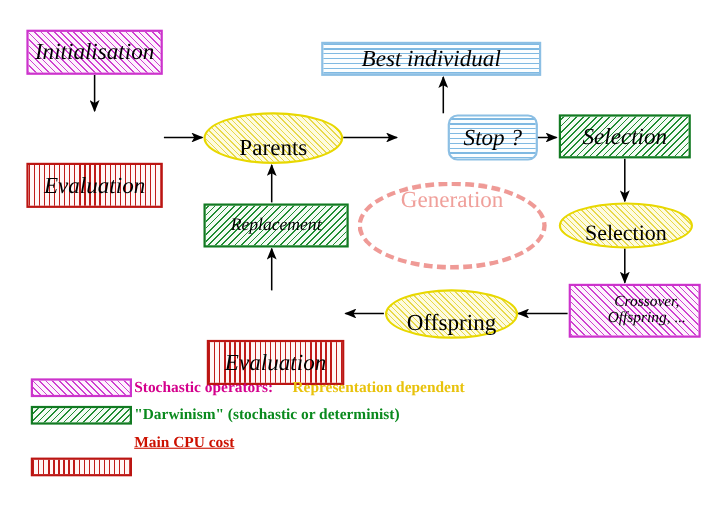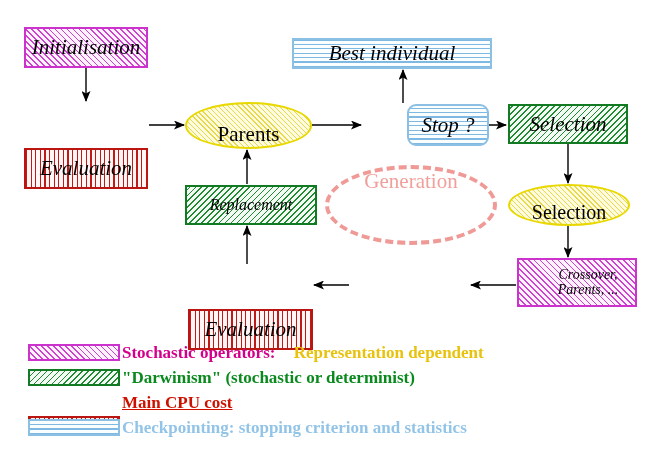--- a/index.html
+++ b/index.html
@@ -112,21 +112,21 @@
     width: 92px;
     height: 17px;
     box-sizing: border-box;
     border-width: 2px;
     border-style: solid;
   }
   .legend-text {
     position: absolute;
     left: 122px;
     white-space: nowrap;
-    font-size: 17px;
+    font-size: 14px;
     font-family: "Liberation Serif", "DejaVu Serif", serif;
     font-weight: bold;
   }
   .legend-text .accent { color: #e8c20c; font-weight: bold; }
   .lt-magenta { color: #d4008c; }
   .lt-green   { color: #0a8a1e; }
   .lt-red     { color: #cc1100; text-decoration: underline; }
   .lt-blue    { color: #92c4e8; }
 </style>
 </head>
@@ -197,23 +197,26 @@
   <div class="ellipse-dashed" style="left:325px; top:165px; width:172px; height:80px; font-size:21px;">
     <span>Generation</span>
   </div>
 
   <div class="ellipse fill-yellow-ell" style="left:508px; top:184px; width:122px; height:42px; font-size:20px;">
     <span>Selection</span>
   </div>
 
   <div class="node node-box fill-magenta" style="left:517px; top:258px; width:120px; height:49px; font-size:14px; flex-direction:column;padding-left:22px;">
     <span>Crossover,</span>
-    <span>Parents, ...</span>
-  </div>
-
+    <span>Offspring, ...</span>
+  </div>
+
+  <div class="ellipse fill-yellow-ell" style="left:350px; top:263px; width:121px; height:45px; font-size:21px;">
+    <span>Offspring</span>
+  </div>
 
   <div class="node node-box fill-red" style="left:188px; top:265px; width:125px; height:41px; font-size:21px;">
     <span>Evaluation</span>
   </div>
 
   <div id="legend">
 
     <div class="legend-row">
       <span class="swatch fill-magenta"></span>
       <span class="legend-text lt-magenta">
@@ -225,20 +228,16 @@
     <div class="legend-row">
       <span class="swatch fill-green"></span>
       <span class="legend-text lt-green">"Darwinism" (stochastic or determinist)</span>
     </div>
 
     <div class="legend-row">
       <span class="swatch fill-red"></span>
       <span class="legend-text lt-red">Main CPU cost</span>
     </div>
 
-    <div class="legend-row">
-      <span class="swatch fill-blue"></span>
-      <span class="legend-text lt-blue">Checkpointing: stopping criterion and statistics</span>
-    </div>
 
   </div>
 
 </div>
 
 </body></html>

